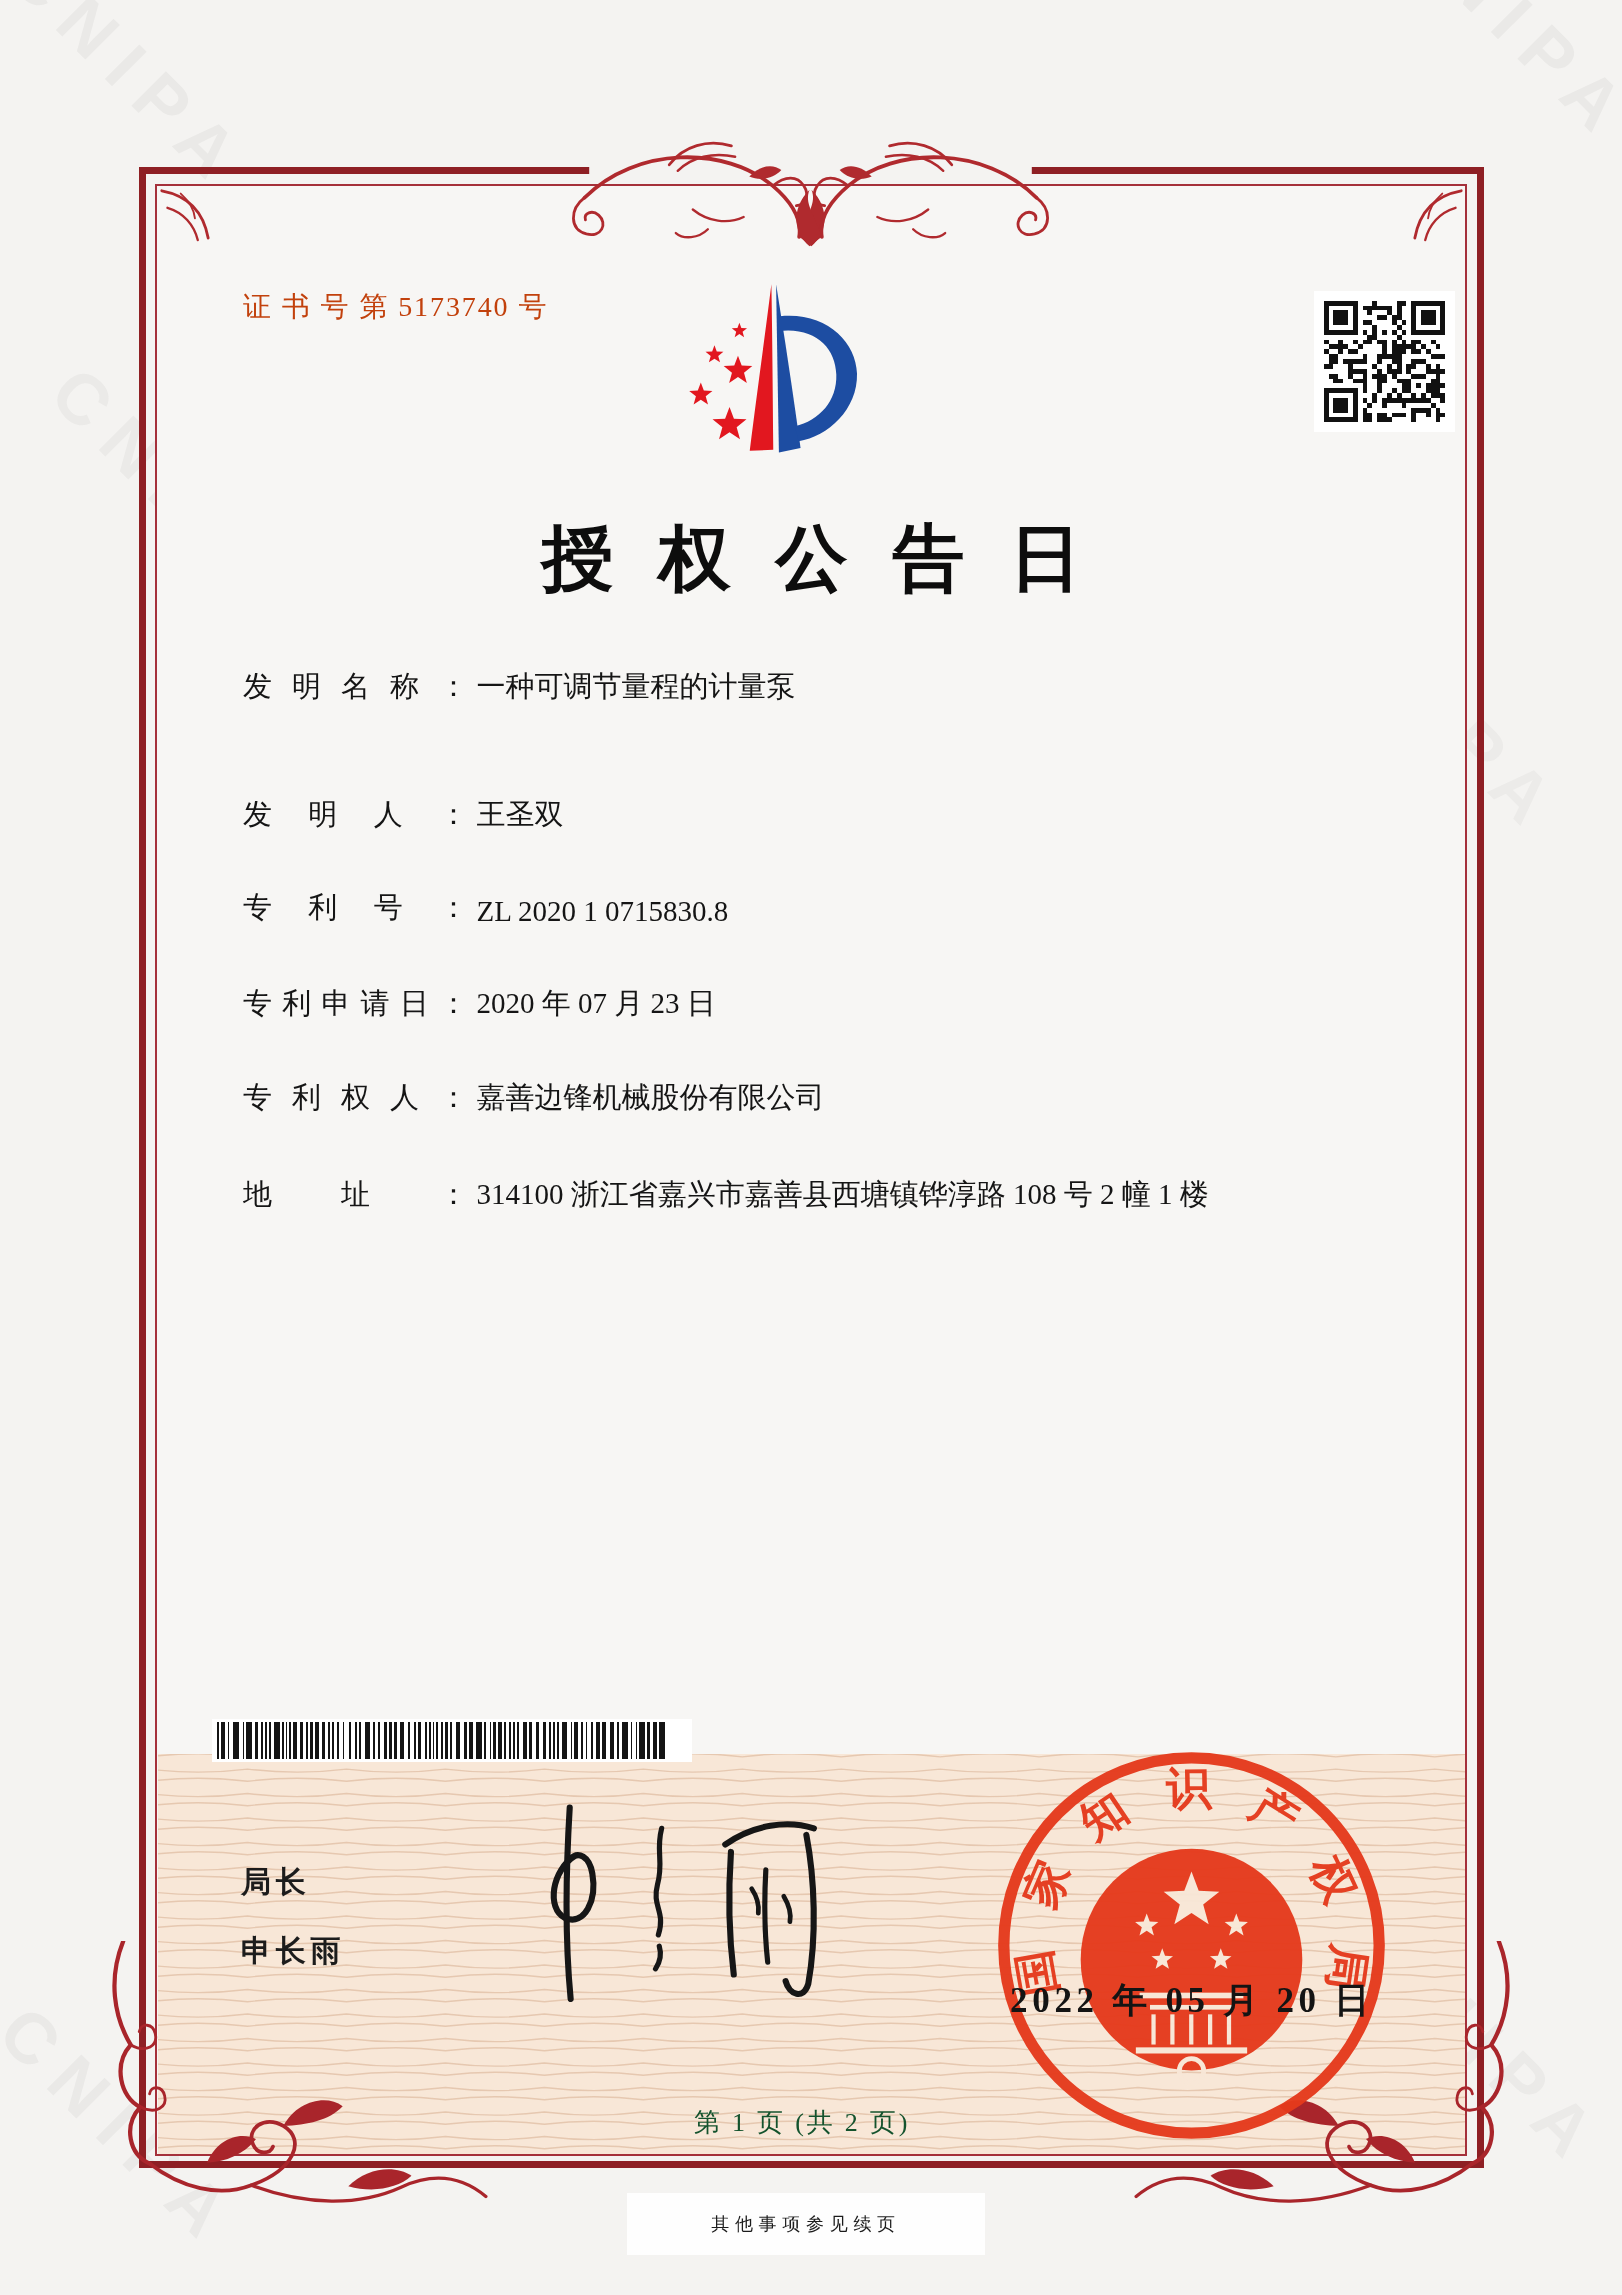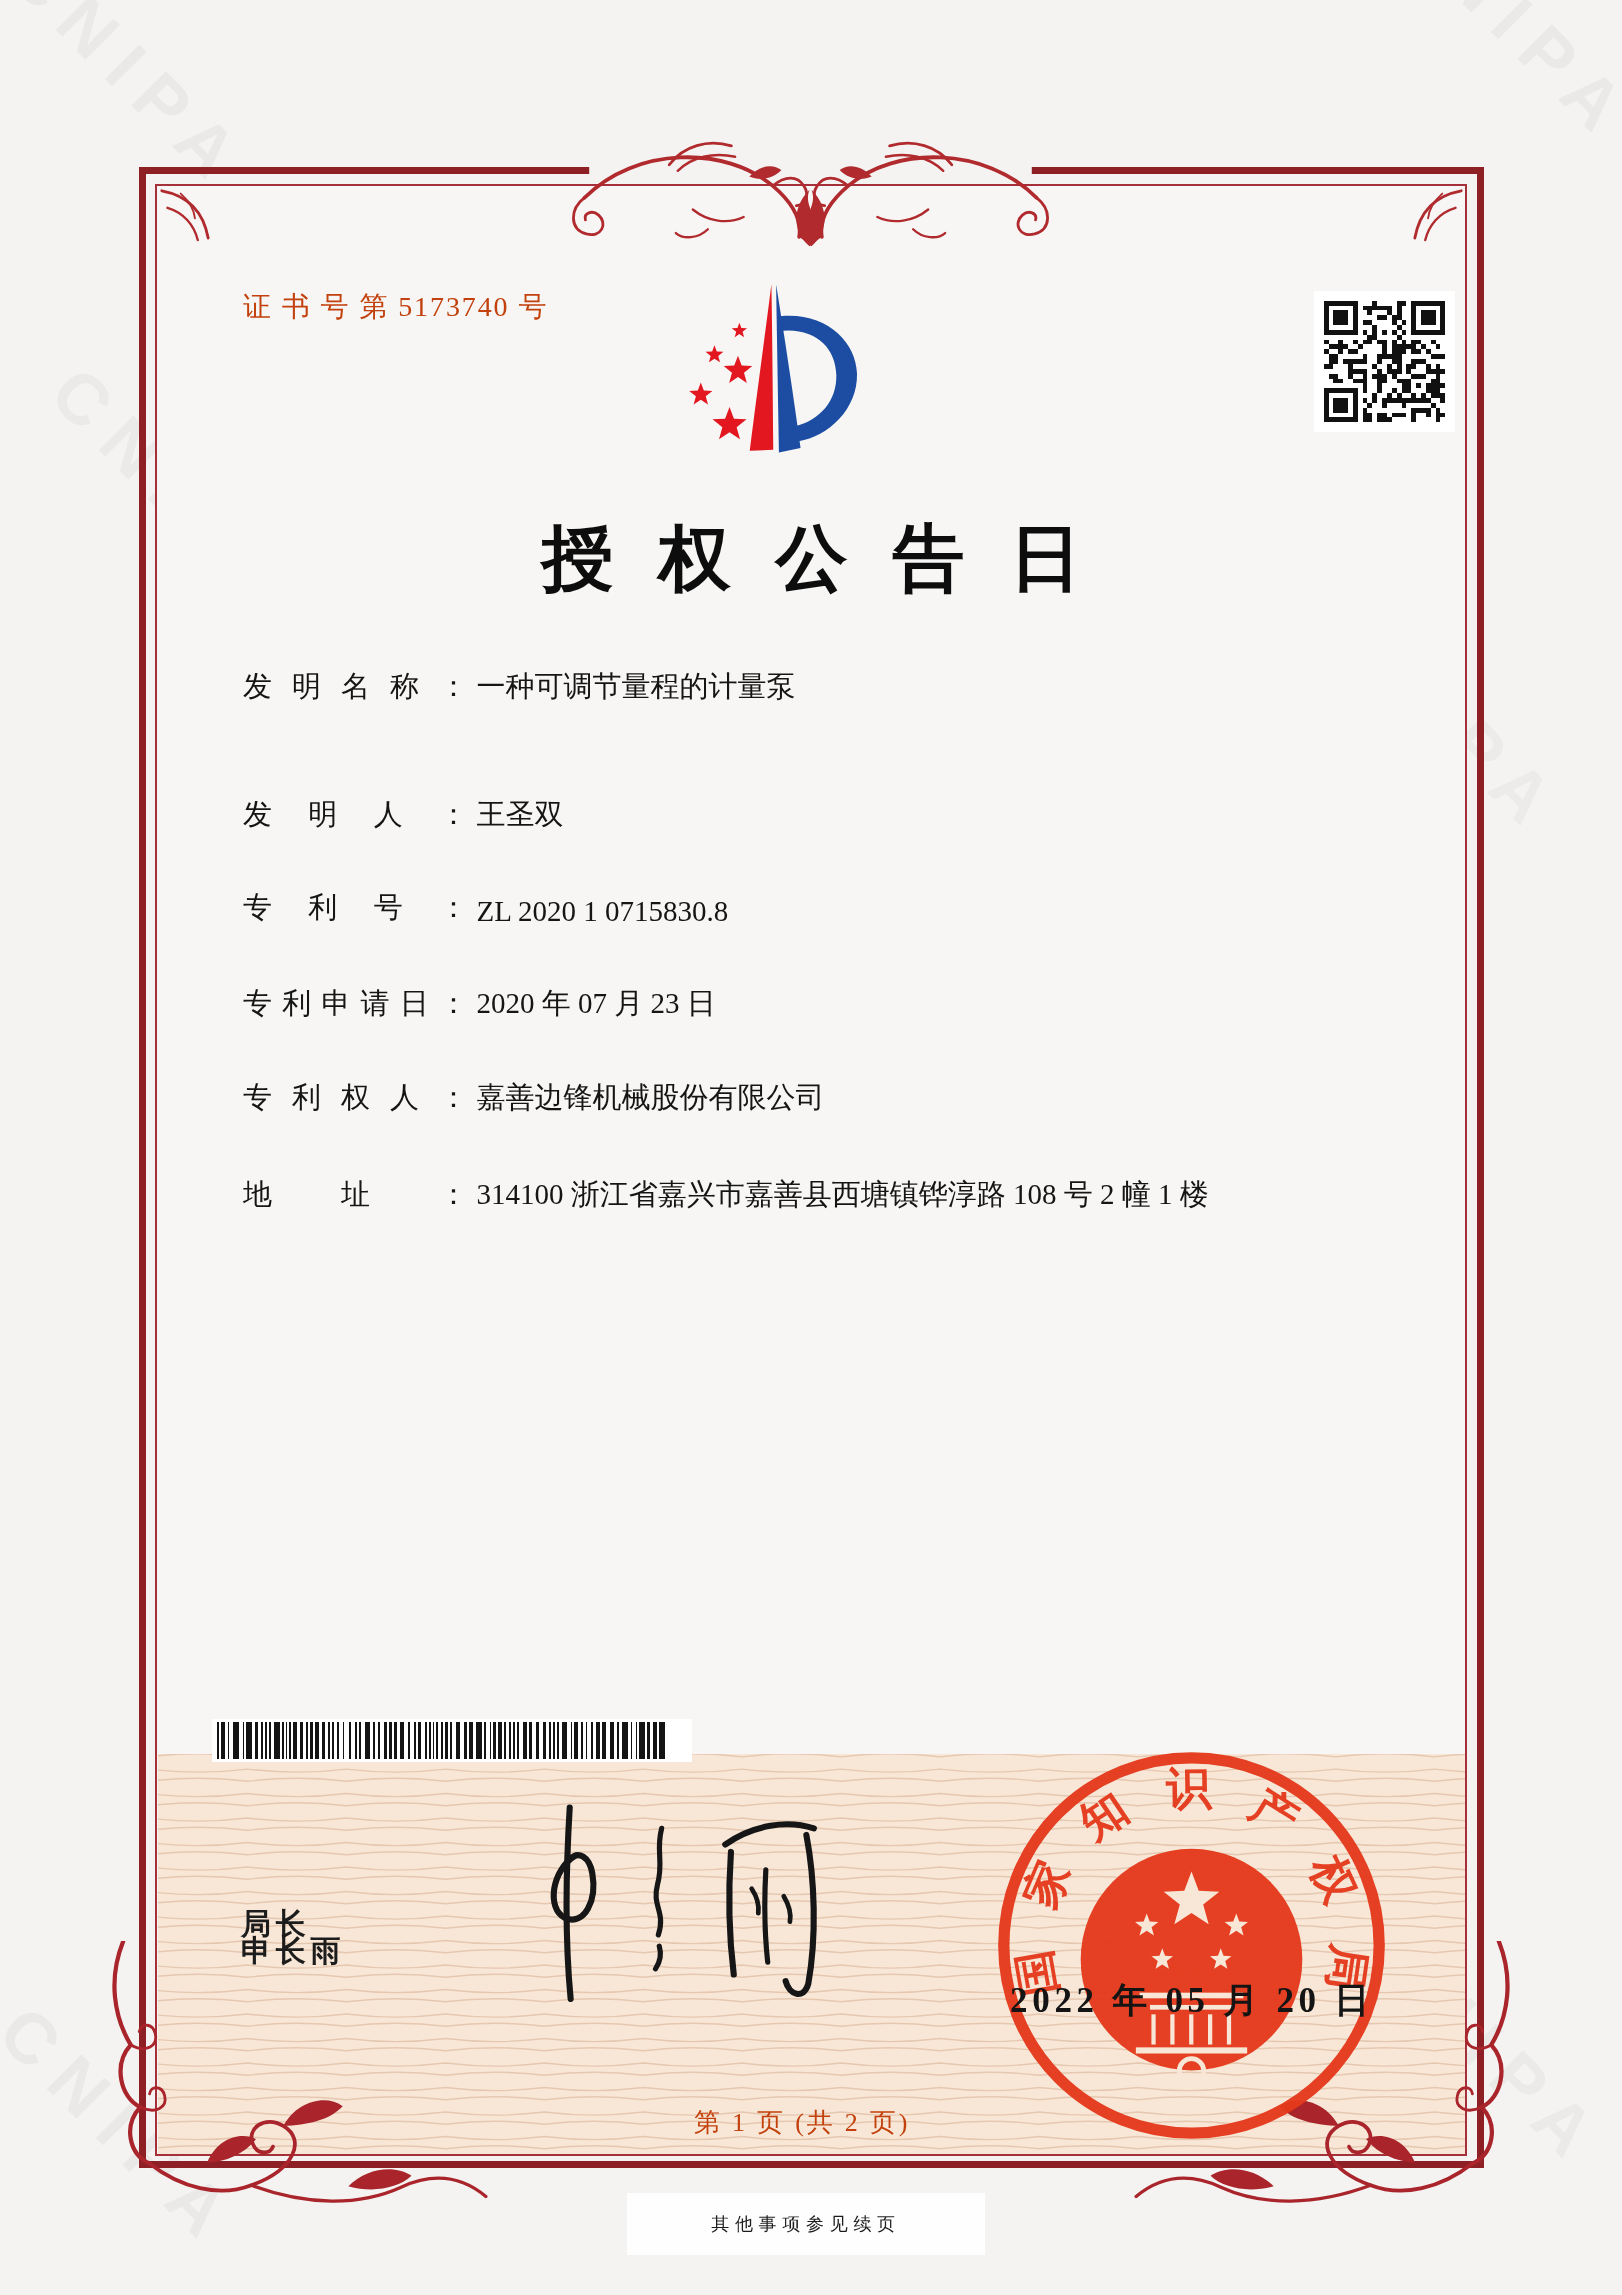--- a/index.html
+++ b/index.html
@@ -35,21 +35,21 @@
       padding:2.8px 4.7px;display:flex;align-items:stretch;}
   #barcode div{height:100%;}
   
   .signer{position:absolute;left:241px;font-family:"Liberation Sans",sans-serif;
       font-weight:bold;font-size:30px;letter-spacing:4.7px;color:#1c1c1c;}
   
   #seal-date{left:994px;top:1977px;width:396px;text-align:center;font-size:35px;
       letter-spacing:4.7px;color:#141414;font-weight:bold;white-space:nowrap;}
   
   #page-footer{left:147px;top:2105px;width:1310px;text-align:center;font-size:26px;
-      letter-spacing:2.8px;color:#c2410c;}
+      letter-spacing:2.8px;color:#14532d;}
   #cont-note-box{left:627px;top:2193px;width:358px;height:62px;background:#fefefe;}
   #cont-note{width:100%;text-align:center;line-height:62px;font-size:18px;
       letter-spacing:5.7px;color:#1c1c1c;}
   svg{display:block;}
 </style>
 </head>
 <body>
 
 <div id="page">
 
@@ -585,21 +585,21 @@
       <div style="width: 1.9px; background: rgb(20, 20, 20); margin-right: 3.3px; flex: 0 0 auto;"></div>
       <div style="width: 5.7px; background: rgb(20, 20, 20); margin-right: 3.3px; flex: 0 0 auto;"></div>
       <div style="width: 1.4px; background: rgb(20, 20, 20); margin-right: 3.3px; flex: 0 0 auto;"></div>
       <div style="width: 1.4px; background: rgb(20, 20, 20); margin-right: 2.4px; flex: 0 0 auto;"></div>
       <div style="width: 5.7px; background: rgb(20, 20, 20); margin-right: 2.4px; flex: 0 0 auto;"></div>
       <div style="width: 2.8px; background: rgb(20, 20, 20); margin-right: 2.4px; flex: 0 0 auto;"></div>
       <div style="width: 4.2px; background: rgb(20, 20, 20); margin-right: 2.4px; flex: 0 0 auto;"></div>
       <div style="width: 5.7px; background: rgb(20, 20, 20); margin-right: 4.2px; flex: 0 0 auto;"></div>
     </div>
 
-  <div class="signer" style="top:1904px;">局长</div>
+  <div class="signer" style="top:1862px;">局长</div>
   <div class="signer" style="top:1931px;">申长雨</div>
 
   <svg class="abs" id="signature" style="left:499px;top:1799px;" width="330" height="203" viewBox="0 0 700 430">
       <g fill="none" stroke="#161616" stroke-width="13" stroke-linecap="round">
         <path d="M150 18 C142 150 140 300 152 424"></path>
         <path d="M162 120 C112 150 100 232 140 252 C182 270 208 214 198 158 C192 122 168 108 150 128"></path>
         <path d="M345 62 C332 112 350 132 336 182 C324 228 354 238 338 288" stroke-width="11"></path>
         <path d="M340 312 C346 332 340 348 332 360" stroke-width="11"></path>
         <path d="M480 96 C540 54 612 44 668 62"></path>
         <path d="M492 112 C486 200 488 292 498 372"></path>

